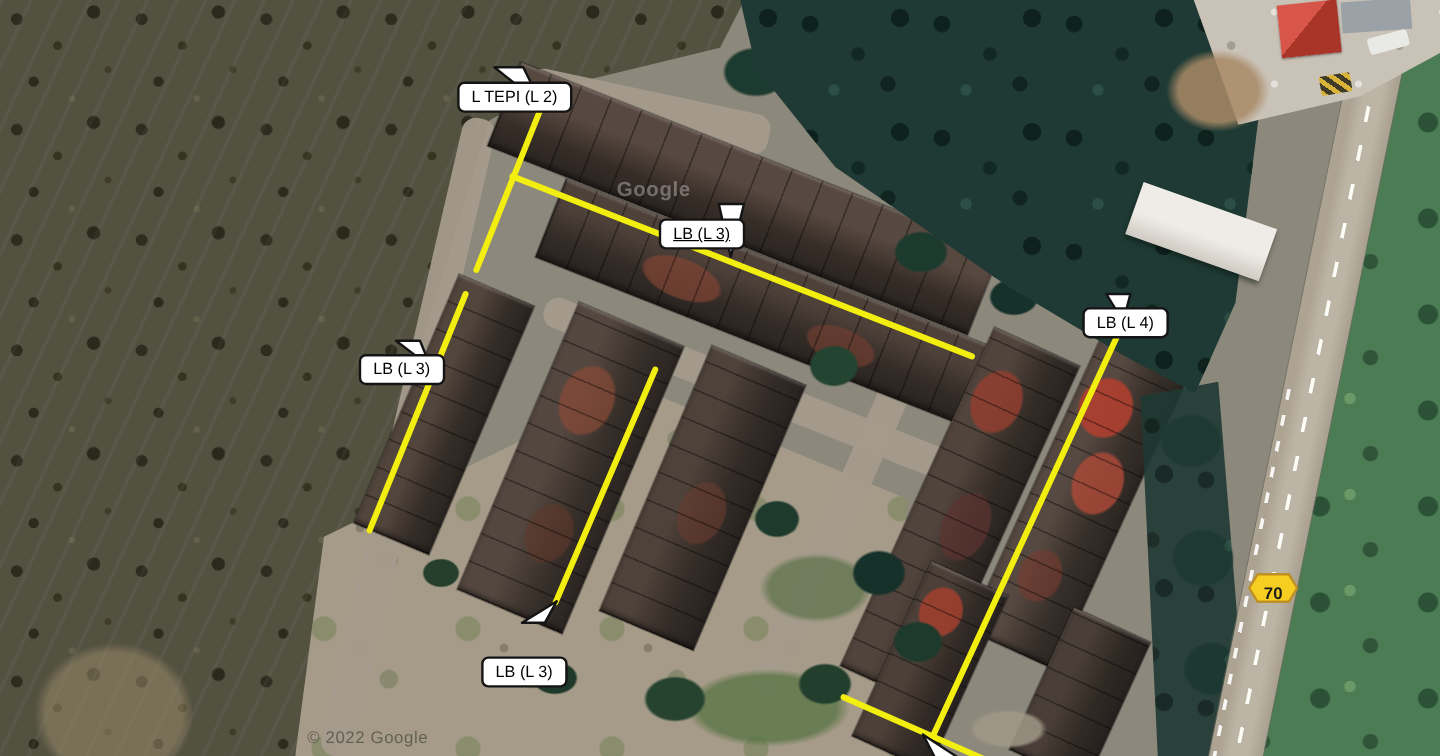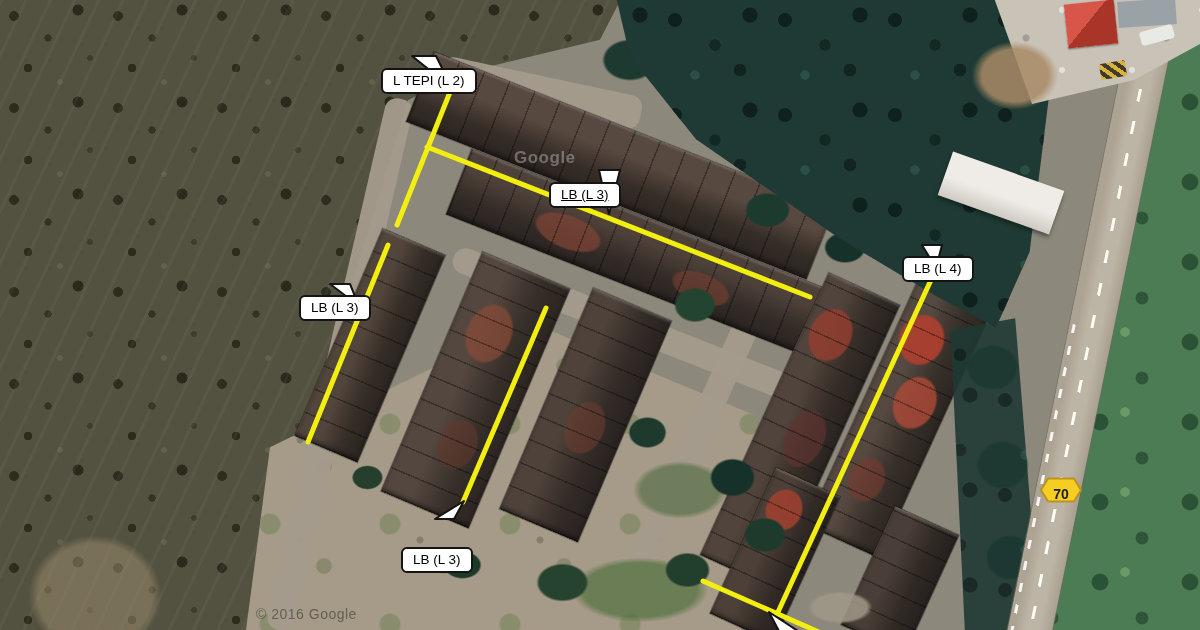--- a/index.html
+++ b/index.html
@@ -250,21 +250,21 @@
 
   <div class="abs yard"></div>
   <div class="abs red-building"></div>
   <div class="abs gray-structure"></div>
   <div class="abs white-truck"></div>
   <div class="abs machine"></div>
   <div class="abs bare-earth"></div>
   <div class="abs white-building"></div>
 
   <div class="abs wm wm-center">Google</div>
-  <div class="abs wm wm-bl">© 2016 Google</div>
+  <div class="abs wm wm-bl">© 2022 Google</div>
 
   <svg id="anno" viewBox="0 0 1200 630">
     <g>
       <polygon points="1041,490 1048,478.5 1074,478.5 1081,490 1074,501.5 1048,501.5" stroke="#bd8f25" stroke-width="2" stroke-linejoin="round" fill="#f6ce21"></polygon>
       <text x="1061" y="495.5" text-anchor="middle" dominant-baseline="middle" font-size="14" font-weight="bold" fill="#1a1a1a">70</text>
     </g>
   <line x1="456" y1="77" x2="397" y2="225" stroke="#f2ee10" stroke-width="5" stroke-linecap="round"></line>
       <line x1="427" y1="147" x2="810" y2="297" stroke="#f2ee10" stroke-width="5" stroke-linecap="round"></line>
       <line x1="388" y1="245" x2="308" y2="442" stroke="#f2ee10" stroke-width="5" stroke-linecap="round"></line>
       <line x1="937" y1="267" x2="778" y2="612" stroke="#f2ee10" stroke-width="5" stroke-linecap="round"></line>

